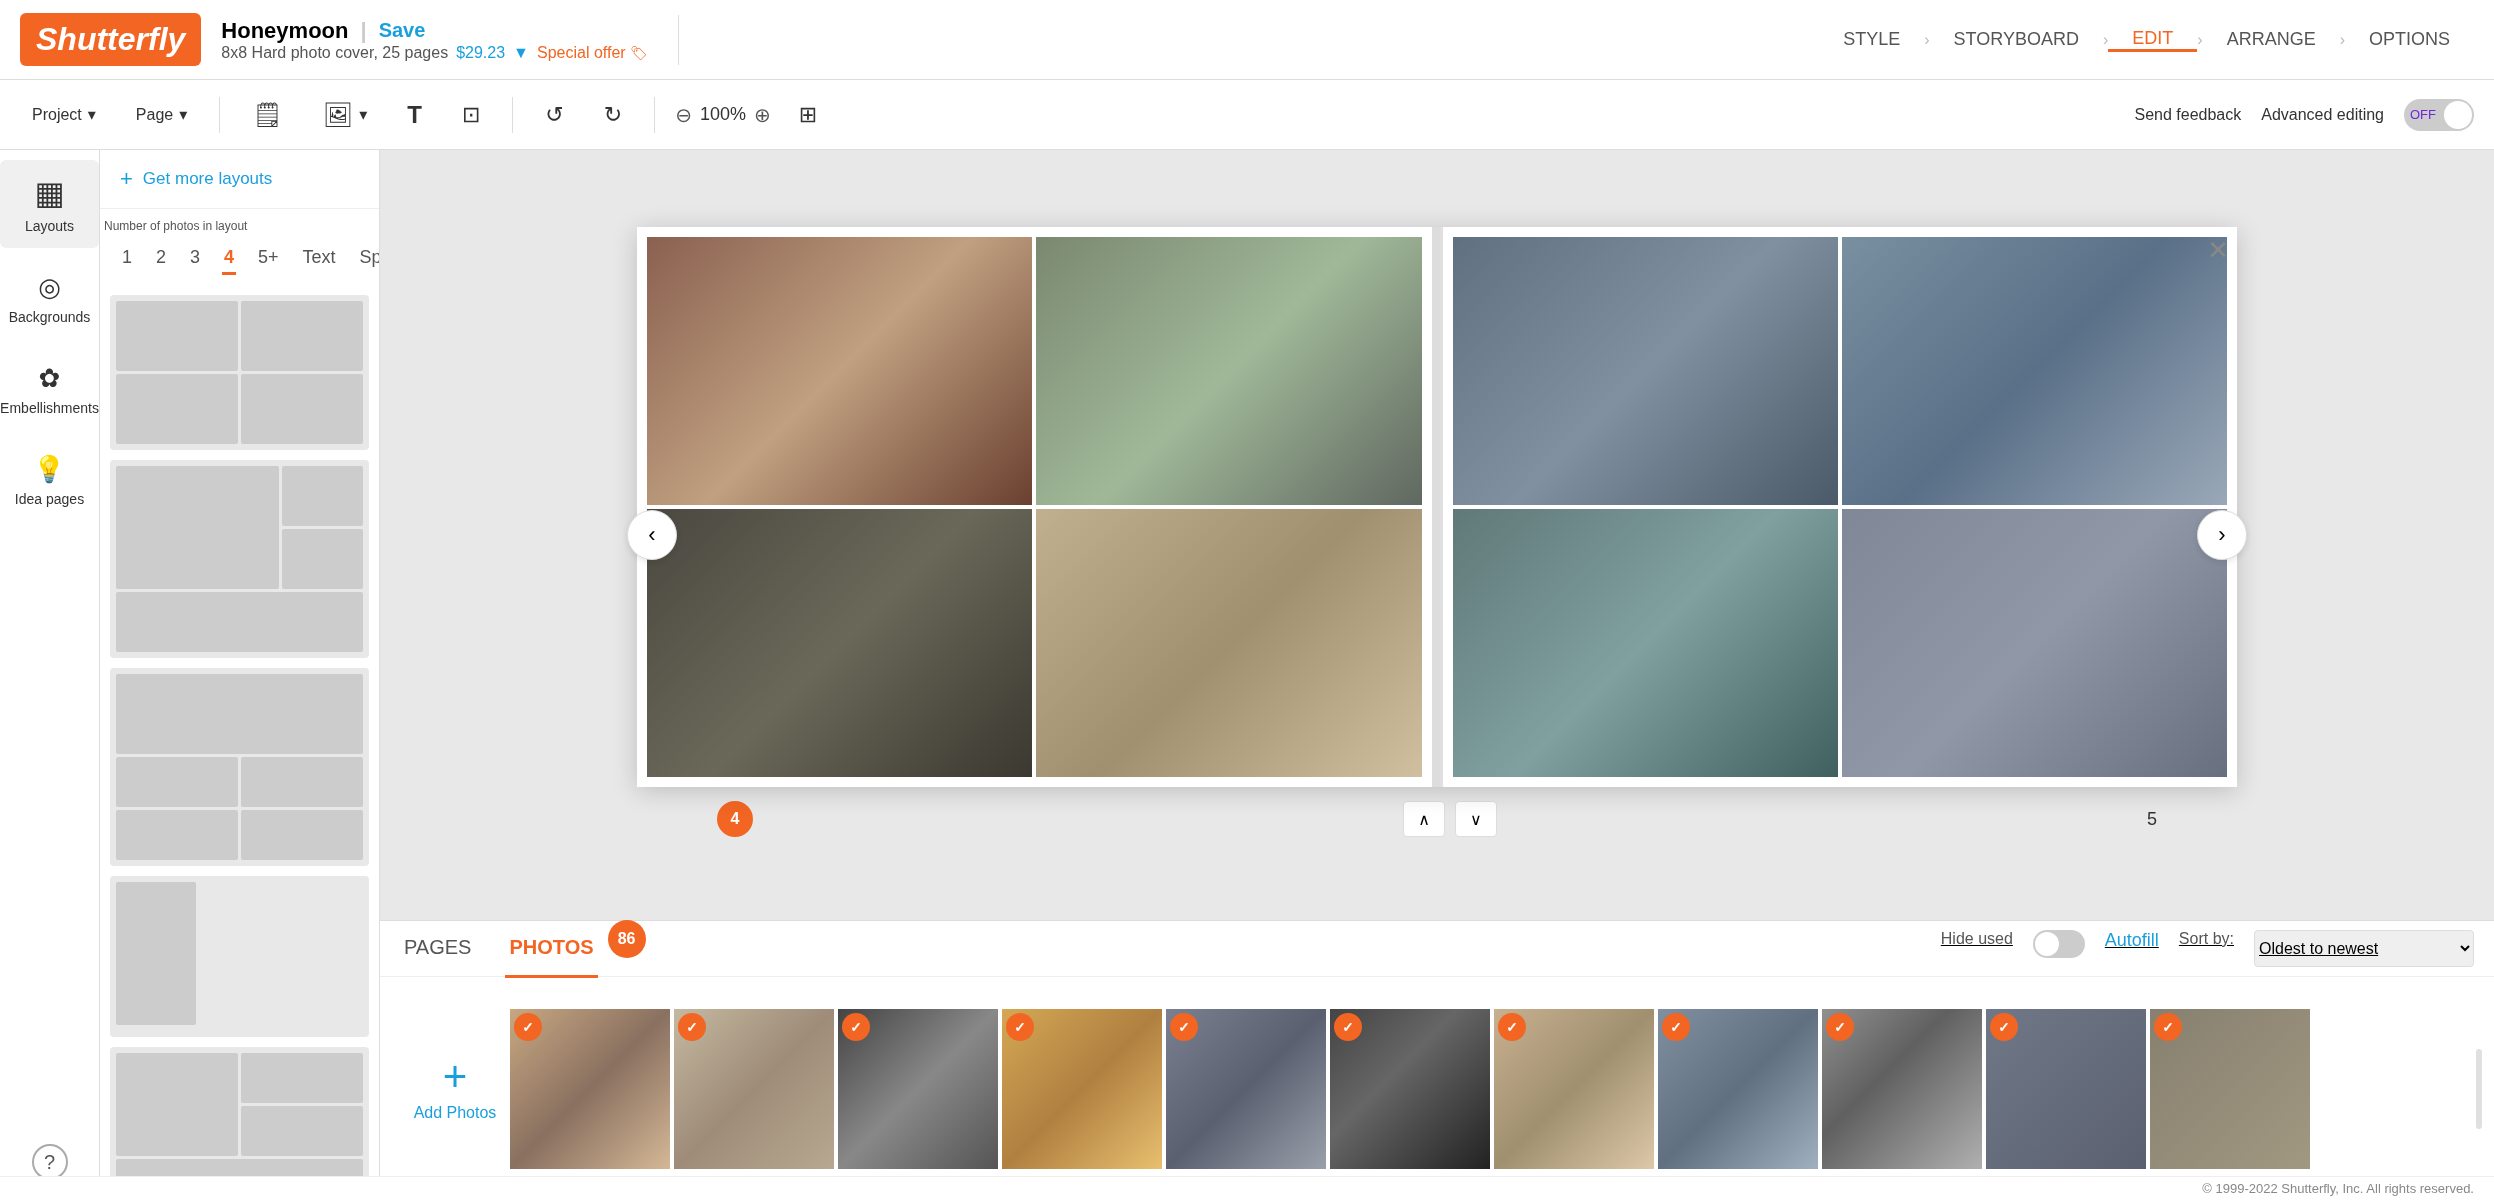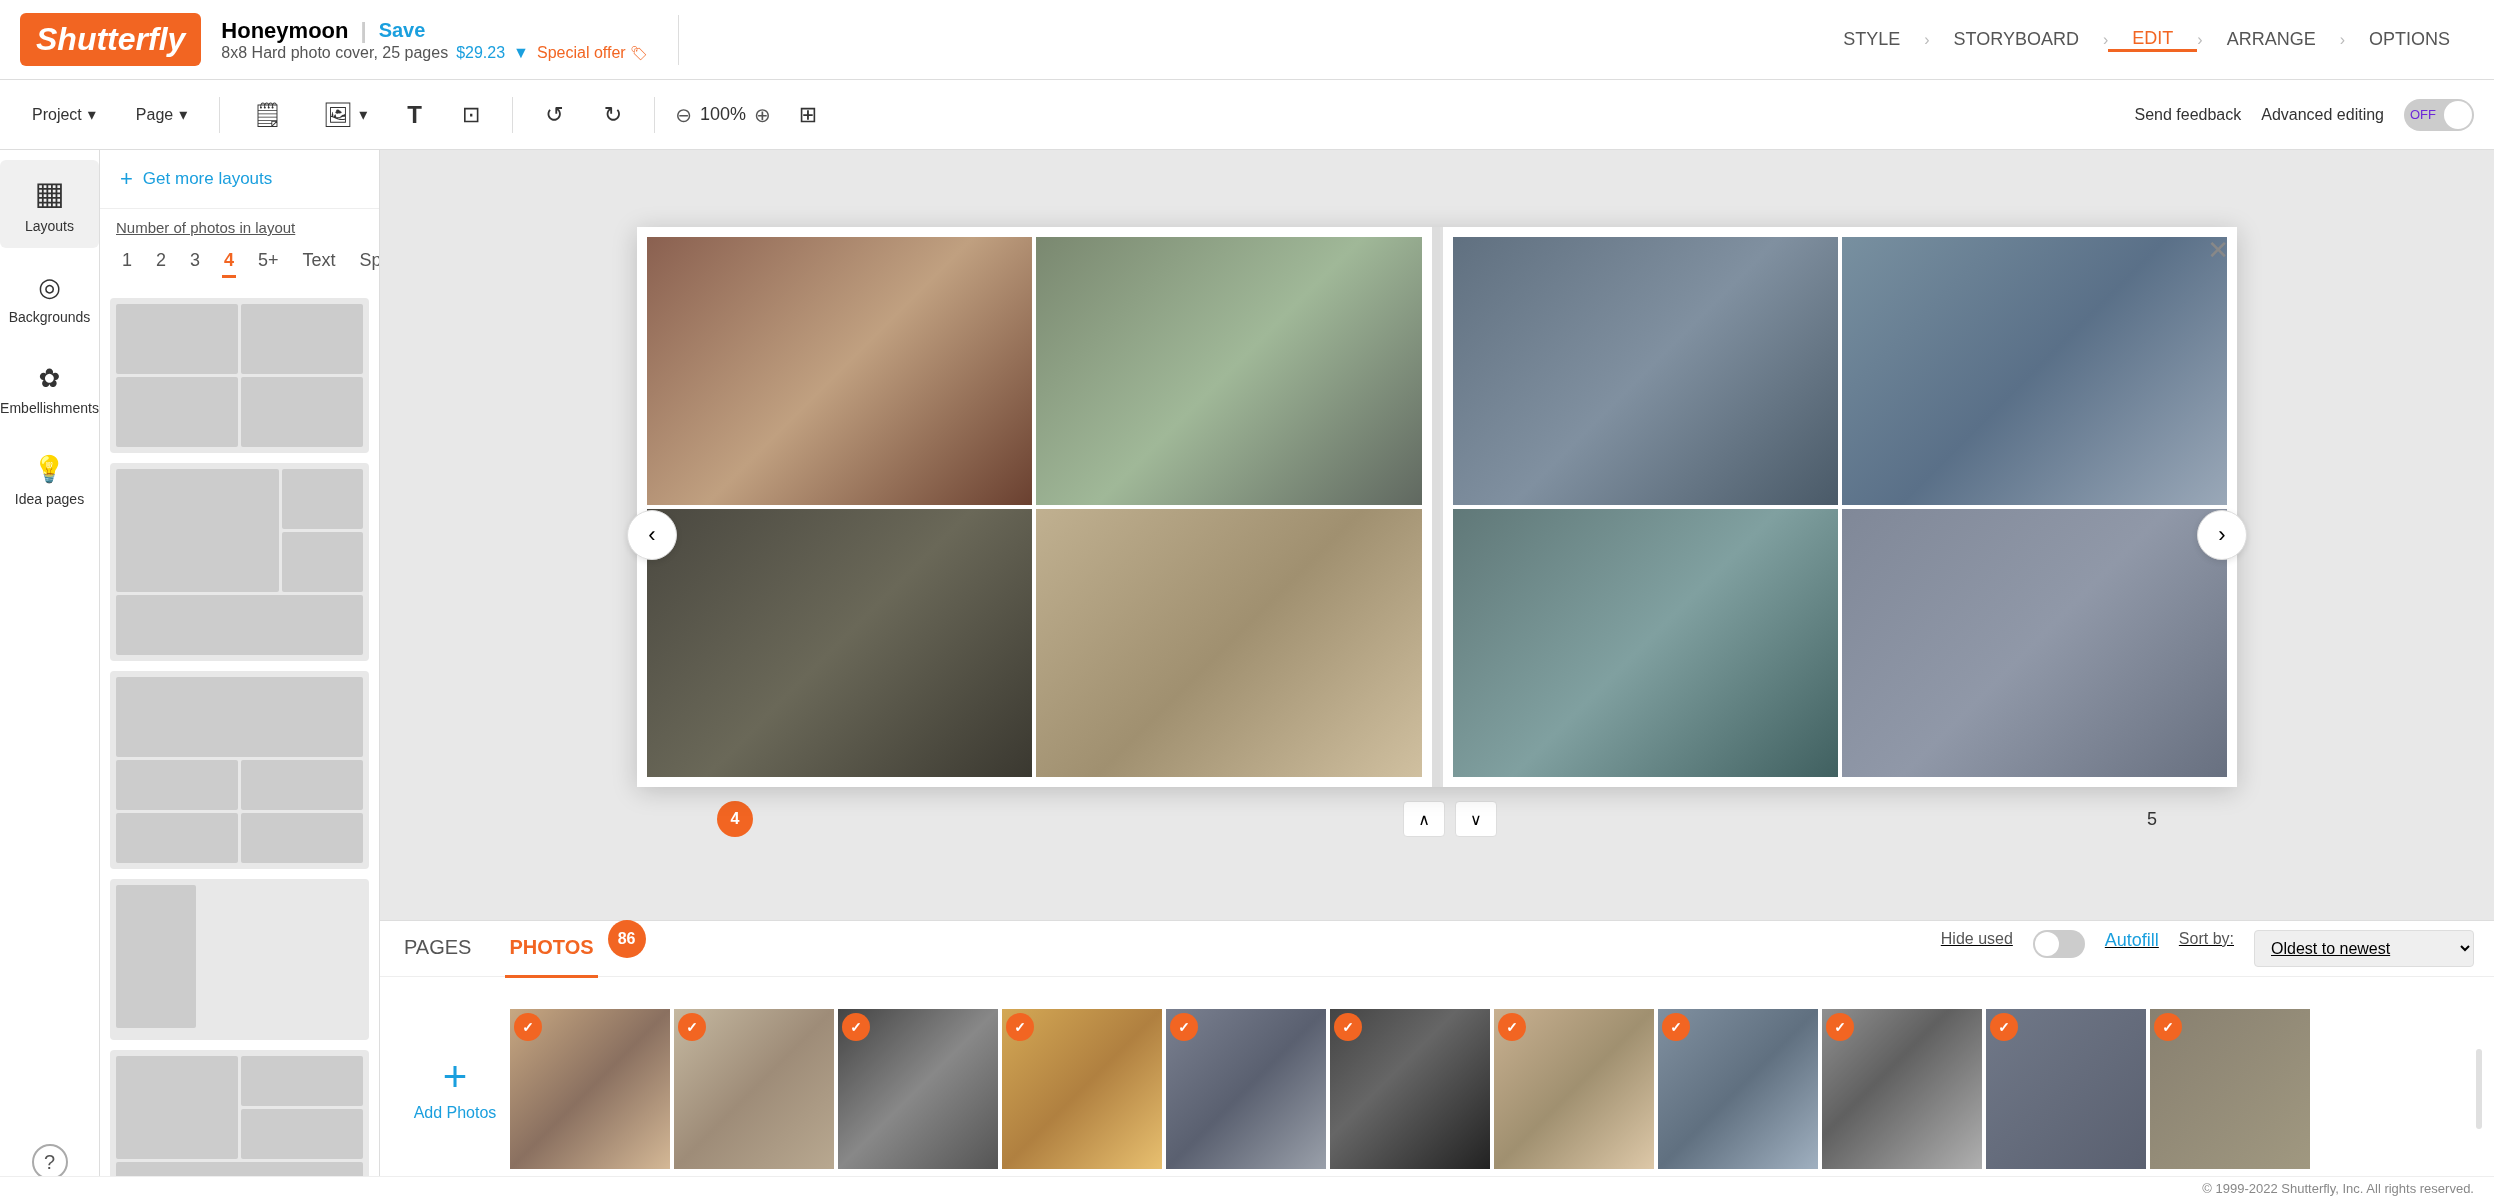--- a/index.html
+++ b/index.html
@@ -83,21 +83,21 @@
 
     
     .layouts-panel {
       width: 280px; background: #fff; border-right: 1px solid #ddd;
       display: flex; flex-direction: column; overflow: hidden;
     }
     .layouts-header {
       display: flex; align-items: center; gap: 10px; padding: 16px 20px;
       border-bottom: 1px solid #eee;
     }
-    .layouts-filter-label { font-size: 15px; color: #555; padding: 10px 16px; text-decoration: underline; }
+    .layouts-filter-label { font-size: 12px; color: #555; padding: 10px 4px; }
     .layouts-filter-nums { display: flex; gap: 20px; padding: 0 20px 10px; }
     .filter-num {
       font-size: 18px; color: #555; cursor: pointer; padding: 4px 2px;
     }
     .filter-num.active { color: #f26522; border-bottom: 3px solid #f26522; font-weight: bold; }
     .layouts-grid { overflow-y: auto; flex: 1; padding: 10px; display: flex; flex-direction: column; gap: 10px; }
     .layout-item {
       background: #e8e8e8; border-radius: 4px; cursor: pointer;
       display: grid; gap: 3px; padding: 6px;
     }
@@ -175,21 +175,21 @@
     .toggle-small {
       width: 52px; height: 28px; background: #ccc; border-radius: 20px; position: relative; cursor: pointer;
     }
     .toggle-small .knob-s {
       width: 24px; height: 24px; background: #fff; border-radius: 50%;
       position: absolute; left: 2px; top: 2px;
     }
     .autofill-btn { color: #1a9fde; font-size: 18px; cursor: pointer; font-weight: 500; }
     .sort-label { font-size: 16px; color: #555; }
     .sort-select {
-      border: 1px solid #ddd; padding: 8px 12px; font-size: 16px; border-radius: 4px; cursor: pointer;
+      border: 1px solid #ddd; padding: 8px 0; font-size: 16px; border-radius: 4px; cursor: pointer;
       min-width: 220px;
     }
 
     .photos-strip {
       display: flex; align-items: center; gap: 0; padding: 10px 0 10px 20px; overflow-x: hidden;
       flex: 1;
     }
     .add-photos-btn {
       display: flex; flex-direction: column; align-items: center; gap: 6px;
       min-width: 110px; cursor: pointer; color: #1a9fde; font-size: 16px; padding: 10px;

